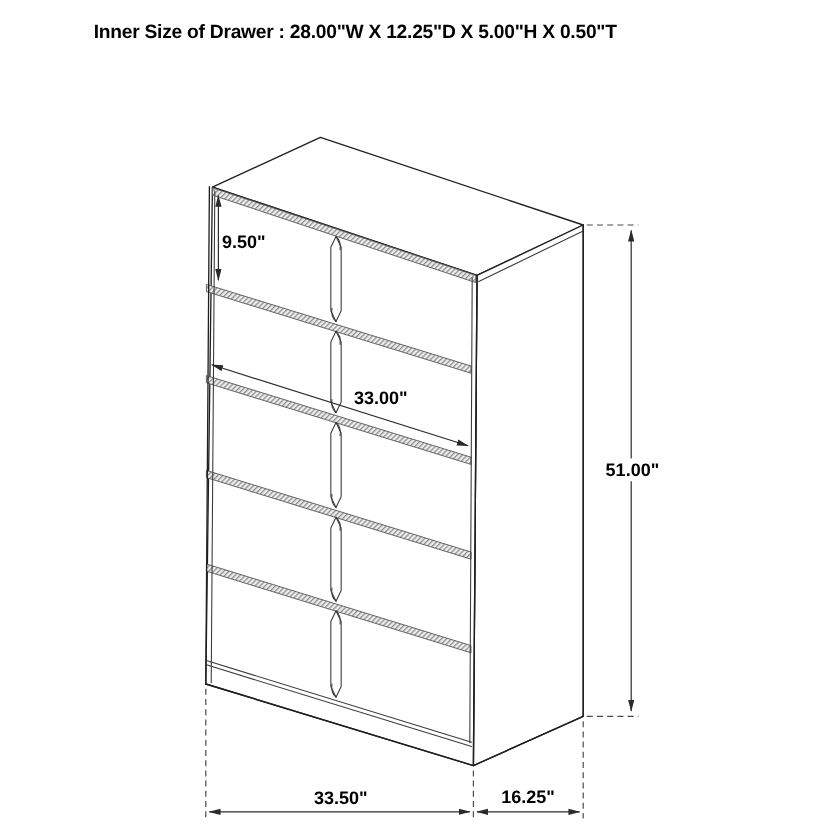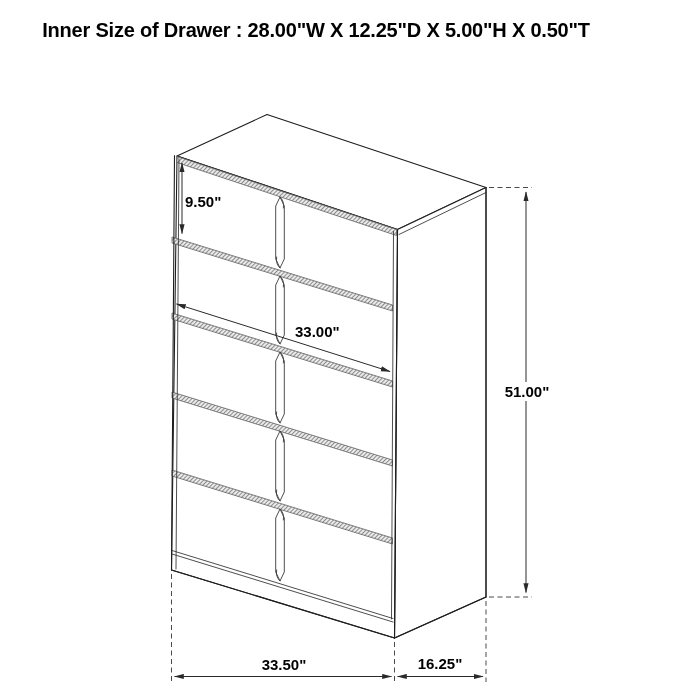--- a/index.html
+++ b/index.html
@@ -2,23 +2,22 @@
 <html><head>
 <meta charset="utf-8">
 <style>
   html,body{margin:0;padding:0;background:#ffffff;}
   .canvas{
     position:relative;width:700px;height:700px;background:#ffffff;
     font-family:"Liberation Sans",sans-serif;overflow:hidden;
   }
   .title{
     position:absolute;top:19px;left:0;width:592px;text-align:center;
-    font-size:20px;font-weight:bold;color:#000;letter-spacing:-0.2px;
+    font-size:16px;font-weight:bold;color:#000;letter-spacing:-0.2px;
     white-space:nowrap;
-    padding-left:20px;
   }
   svg{position:absolute;top:0;left:0;}
   .edge{stroke:#1f1f1f;stroke-width:1.1;fill:none;stroke-linejoin:round;stroke-linecap:round;}
   .edge-thin{stroke:#3a3a3a;stroke-width:0.9;fill:none;stroke-linecap:round;}
   .face{fill:#ffffff;stroke:#1f1f1f;stroke-width:1.1;stroke-linejoin:round;}
   .band{fill:url(#hatch);stroke:#5f5f5f;stroke-width:0.8;stroke-linejoin:round;}
   .strip{fill:#ffffff;stroke:#3a3a3a;stroke-width:0.9;stroke-linejoin:round;}
   .hook{stroke:#3a3a3a;stroke-width:0.9;fill:none;stroke-linecap:round;}
   .dim{stroke:#2a2a2a;stroke-width:1;fill:none;}
   .ext{stroke:#4a4a4a;stroke-width:1;fill:none;stroke-dasharray:5 3.5;}

